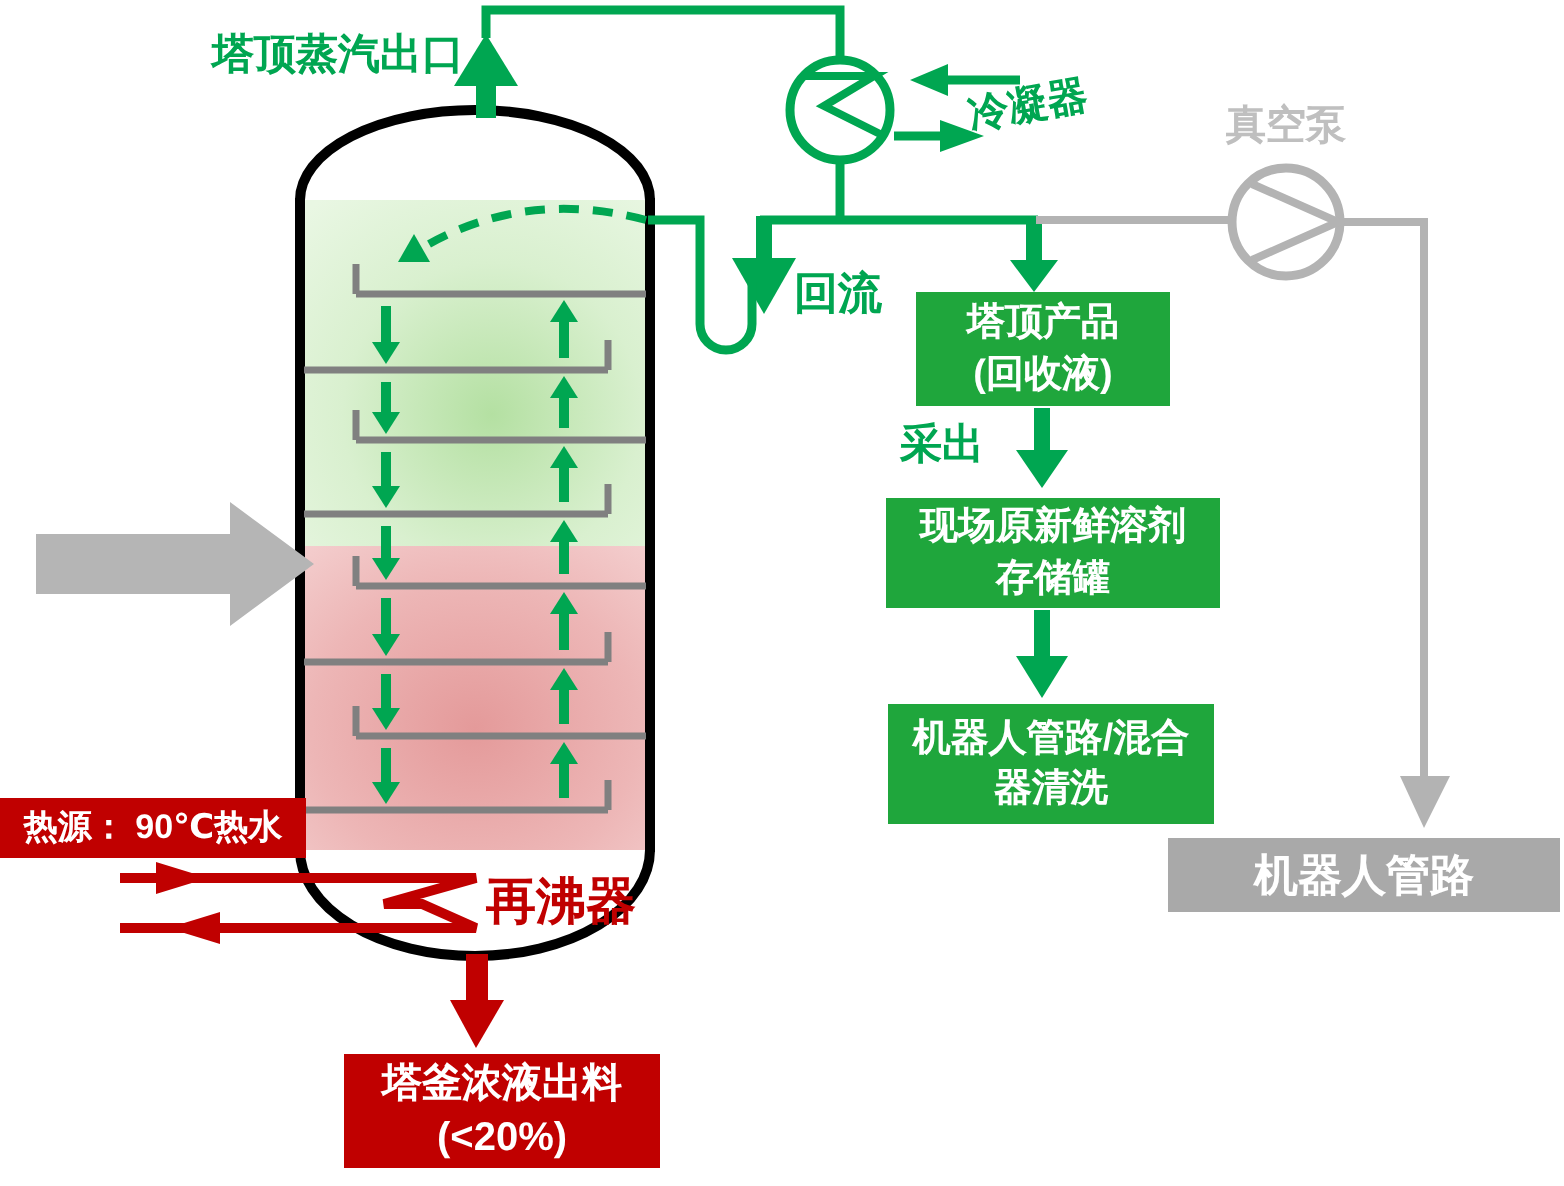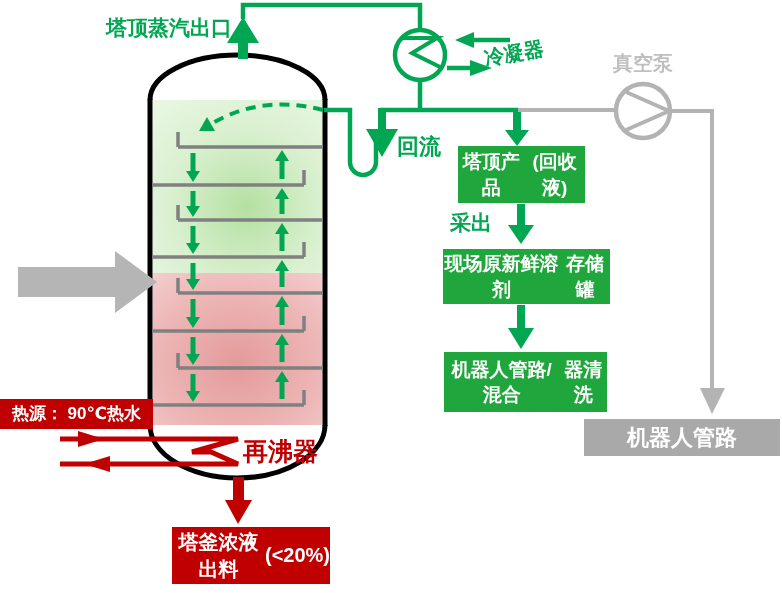--- a/index.html
+++ b/index.html
@@ -9,21 +9,21 @@
   }
   .stage svg{position:absolute;left:0;top:0;}
   .label{
     position:absolute;font-weight:bold;white-space:nowrap;line-height:1.1;
   }
   .label.green{color:var(--pipe-green,#00A651);}
   .label.red{color:var(--red,#C00000);}
   .label.feed{color:var(--feed-text-gray,#8C8C8C);}
   .label.pump{color:var(--pump-text-gray,#BFBFBF);}
   .box{
-    position:absolute;display:flex;flex-direction:row;align-items:center;justify-content:center;
+    position:absolute;display:flex;flex-direction:column;align-items:center;justify-content:center;
     color:#fff;font-weight:bold;text-align:center;line-height:1.32;
   }
   .green-box{background:var(--box-green,#1FA63C);}
   .red-box{background:var(--red,#C00000);}
   .gray-box{background:var(--incinerator-gray,#A9A9A9);}
   
   .dome{fill:#fff;stroke:#000;stroke-width:5;}
   .wall{stroke:#000;stroke-width:5;}
   .pipe-g{stroke:var(--pipe-green,#00A651);stroke-width:4.5;fill:none;}
   .pipe-g-dash{stroke:var(--pipe-green,#00A651);stroke-width:4;fill:none;stroke-dasharray:10 7;}

